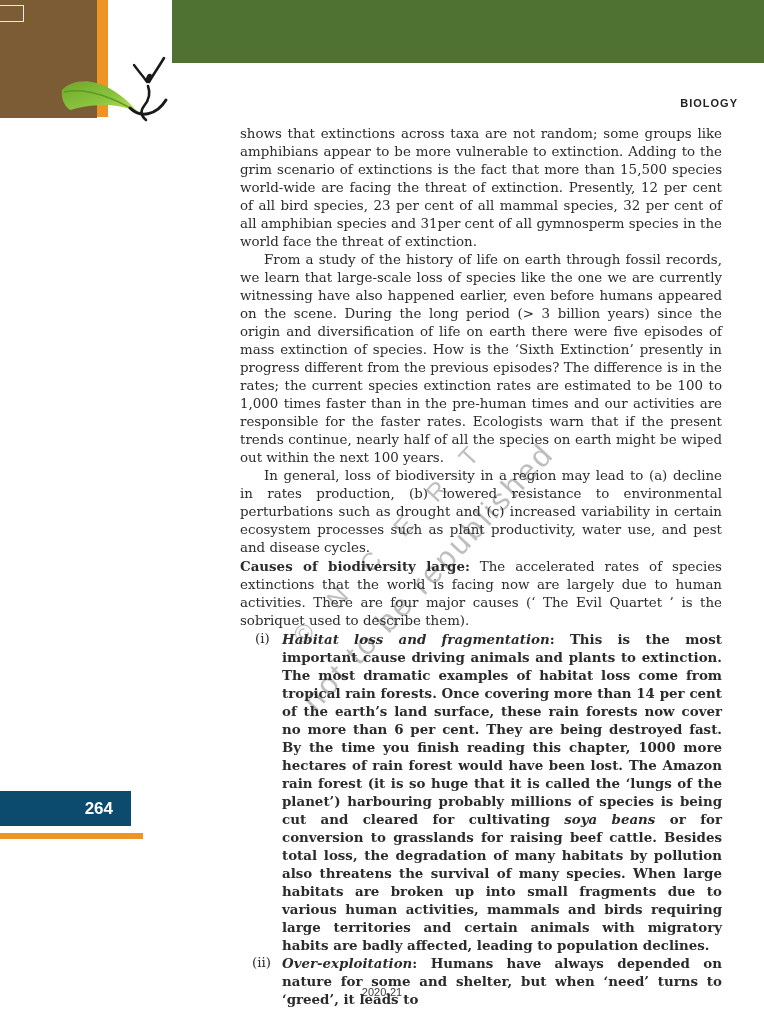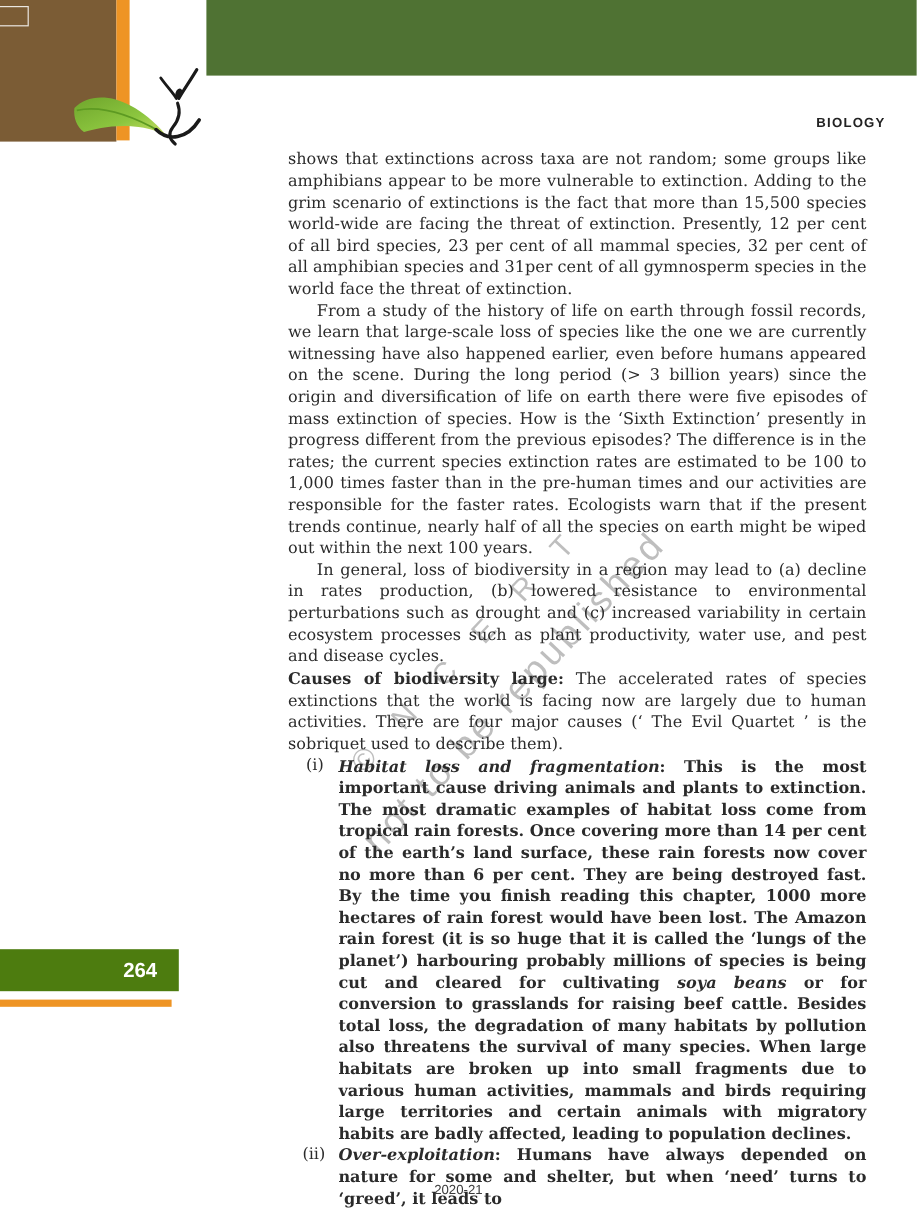--- a/index.html
+++ b/index.html
@@ -25,21 +25,21 @@
   .num2{padding-left:12px;}
   .item-body{flex:1;text-align:justify;font-weight:bold;}
   
   .watermark{position:absolute;left:150px;top:380px;width:520px;height:360px;
              display:flex;flex-direction:column;justify-content:center;align-items:center;
              transform:rotate(-47deg);pointer-events:none;color:rgba(125,125,125,.5);
              font-family:"Liberation Sans",sans-serif;}
   .wm1{font-size:25px;letter-spacing:12px;margin-bottom:20px;}
   .wm2{font-size:31px;letter-spacing:3px;}
   
-  .page-num-box{position:absolute;left:0;top:791px;width:149px;height:35px;background:#4d7c0f;
+  .page-num-box{position:absolute;left:0;top:791px;width:131px;height:35px;background:#0c4a6e;
                 color:#fff;font-family:"Liberation Sans",sans-serif;font-weight:bold;font-size:17px;
                 display:flex;align-items:center;justify-content:flex-end;padding-right:18px;
                 box-sizing:border-box;}
   .page-num-strip{position:absolute;left:0;top:833px;width:143px;height:6px;background:#ee9424;}
   .footer{position:absolute;left:0;top:986px;width:764px;text-align:center;
           font-family:"Liberation Sans",sans-serif;font-size:11px;color:#3c3c3c;}
 </style>
 </head>
 <body>
 

